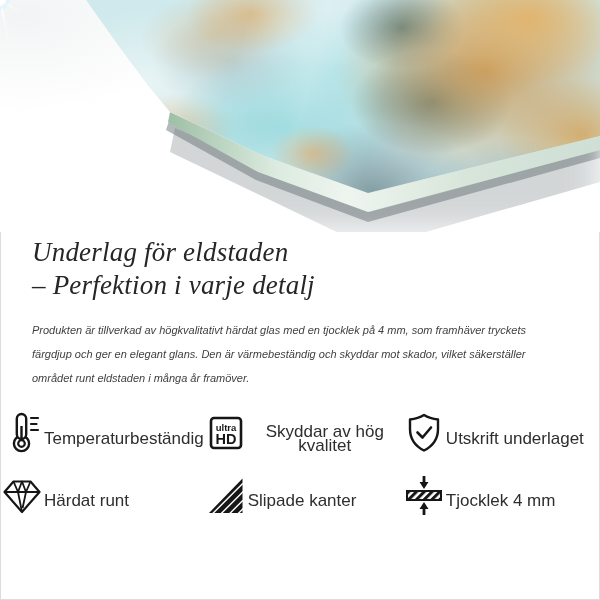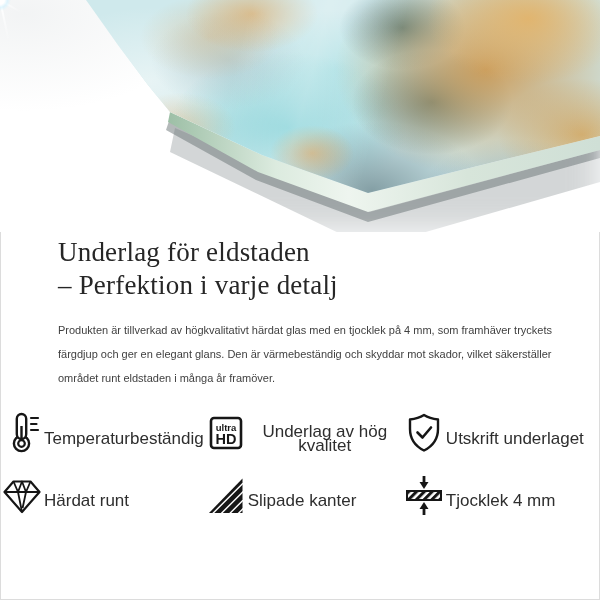--- a/index.html
+++ b/index.html
@@ -72,21 +72,21 @@
   .sparkle .ray3 { width: 48px;  opacity:.85; transform: translate(-50%,-50%) rotate(30deg); }
   .sparkle .ray4 { width: 48px;  opacity:.85; transform: translate(-50%,-50%) rotate(122deg); }
   .sparkle .core {
     position: absolute; width: 22px; height: 22px; left: 0; top: 0;
     transform: translate(-50%,-50%);
     background: radial-gradient(circle, #ffffff 0 28%, rgba(210,242,255,0.65) 48%, rgba(210,242,255,0) 70%);
     border-radius: 50%;
   }
 
   
-  .content { padding: 4px 40px 0 58px; }
+  .content { padding: 4px 40px 0 32px; font-style: italic; }
   h1 {
     margin: 0;
     font-family: "Liberation Serif", "DejaVu Serif", serif;
     font-weight: 400;
     font-size: 27px;
     line-height: 33px;
     color: #262626;
     letter-spacing: 0.2px;
   }
   h1 span { display: block; }
@@ -166,21 +166,21 @@
   </div>
 
   <div class="feature">
     <div class="icon-box">
       <svg width="44" height="44" viewBox="0 0 44 44" fill="none" stroke="#161616">
         <rect x="7" y="7" width="30" height="30" rx="3" stroke-width="2.6"></rect>
         <text x="22" y="19.5" text-anchor="middle" font-size="9.5" font-weight="700" stroke="none">ultra</text>
         <text x="22" y="33" text-anchor="middle" font-size="14.5" font-weight="800" stroke="none">HD</text>
       </svg>
     </div>
-    <div class="label">Underlag av hög kvalitet</div>
+    <div class="label">Skyddar av hög kvalitet</div>
   </div>
 
   <div class="feature">
     <div class="icon-box">
       <svg width="44" height="44" viewBox="0 0 44 44" fill="none" stroke="#161616">
         <path d="M22 4 C26 6.5 31.5 8 36 8.5 V18 C36 28.5 30 35.5 22 39.5 C14 35.5 8 28.5 8 18 V8.5 C12.5 8 18 6.5 22 4 Z" stroke-width="2.4" stroke-linejoin="round"></path>
         <path d="M15.5 21.5 L20.5 26.5 L29 16.5" stroke-width="2.6" stroke-linecap="round" stroke-linejoin="round"></path>
       </svg>
     </div>
     <div class="label">Utskrift underlaget</div>

